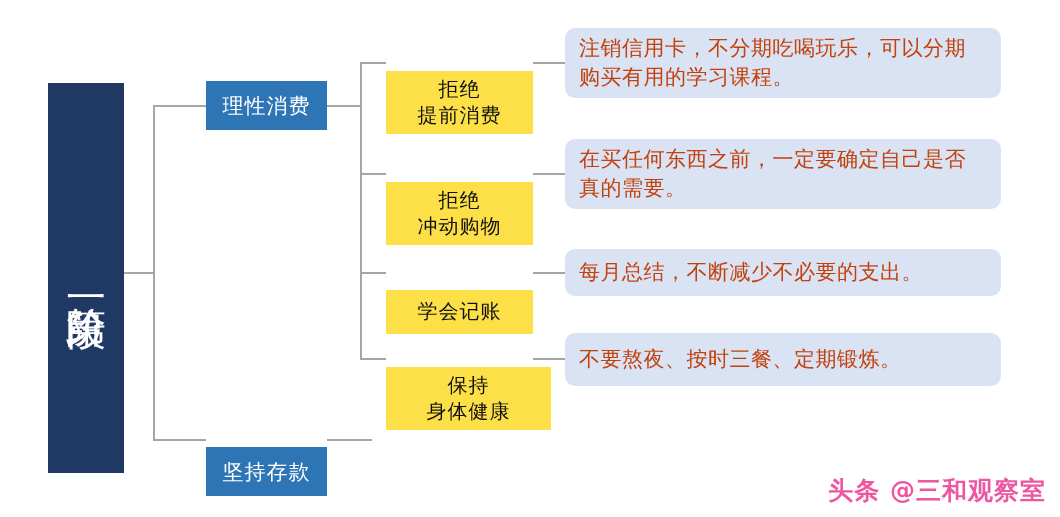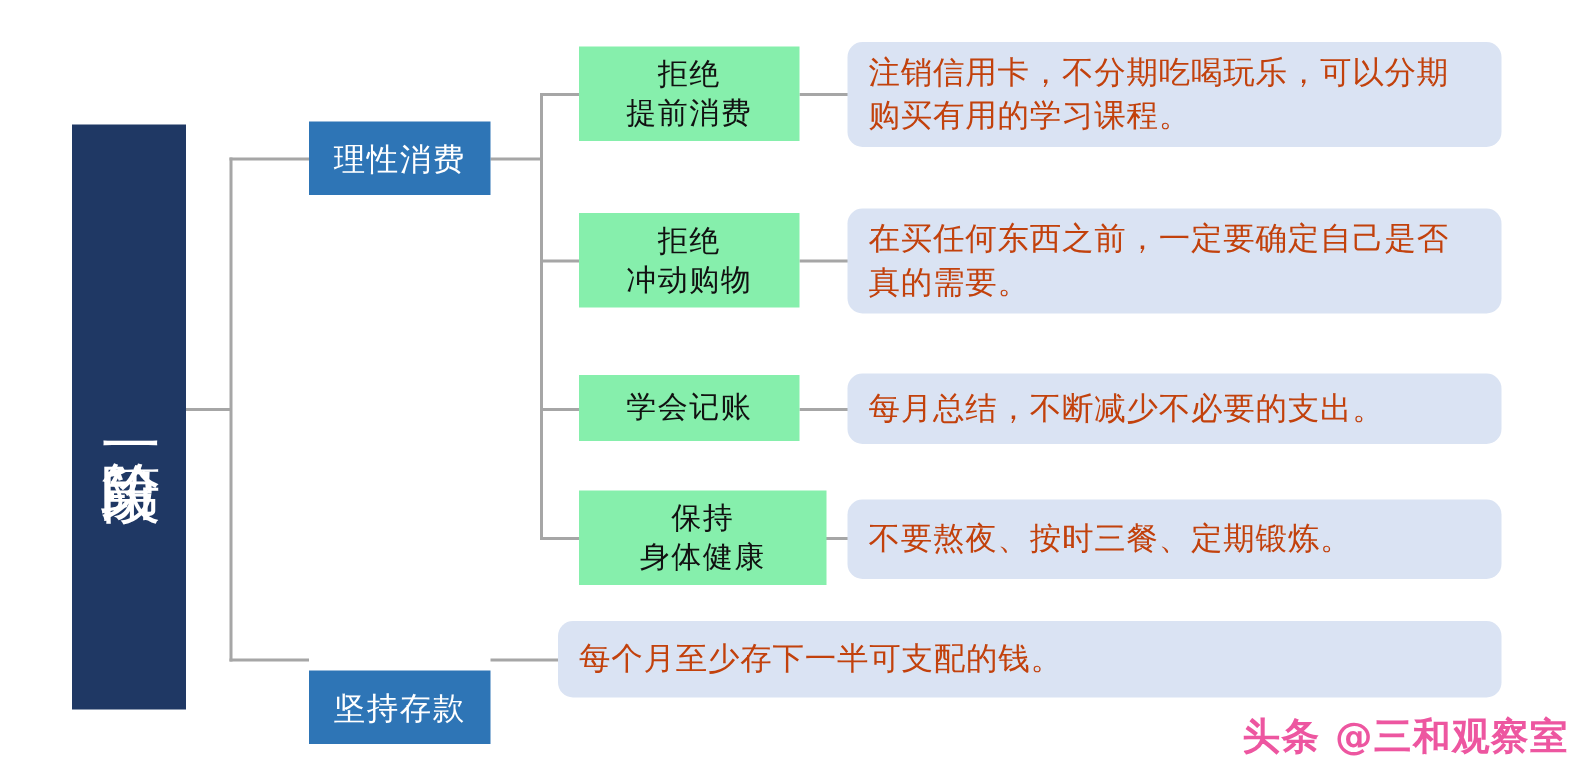--- a/index.html
+++ b/index.html
@@ -51,30 +51,31 @@
     justify-content: center;
     font-size: 21px;
     letter-spacing: 1px;
     font-family: "DejaVu Serif", "Liberation Serif", serif;
     text-align: center;
   }
 
   
   .l3-node {
     position: absolute;
-    background: #86efac;
+    background: #fde047;
     color: #111111;
     display: flex;
     align-items: center;
     justify-content: center;
     font-size: 20px;
     line-height: 1.28;
     letter-spacing: 1px;
     text-align: center;
     font-family: "DejaVu Serif", "Liberation Serif", serif;
+    margin-top: 40px;
   }
 
   
   .desc-box {
     position: absolute;
     background: #DAE3F3;
     color: #c2410c;
     border-radius: 10px;
     font-size: 21px;
     line-height: 1.38;
@@ -183,21 +184,18 @@
   </div>
 
   <div class="desc-box" style="left:565px; top:249px; width:436px; height:47px;">
     <span>每月总结，不断减少不必要的支出。</span>
   </div>
 
   <div class="desc-box" style="left:565px; top:333px; width:436px; height:53px;">
     <span>不要熬夜、按时三餐、定期锻炼。</span>
   </div>
 
-  <div class="desc-box" style="left:372px; top:414px; width:629px; height:51px;">
-    <span>每个月至少存下一半可支配的钱。</span>
-  </div>
 
   <div class="watermark">
     <span>头条 @三和观察室</span>
   </div>
 
 </div>
 
 </body></html>

